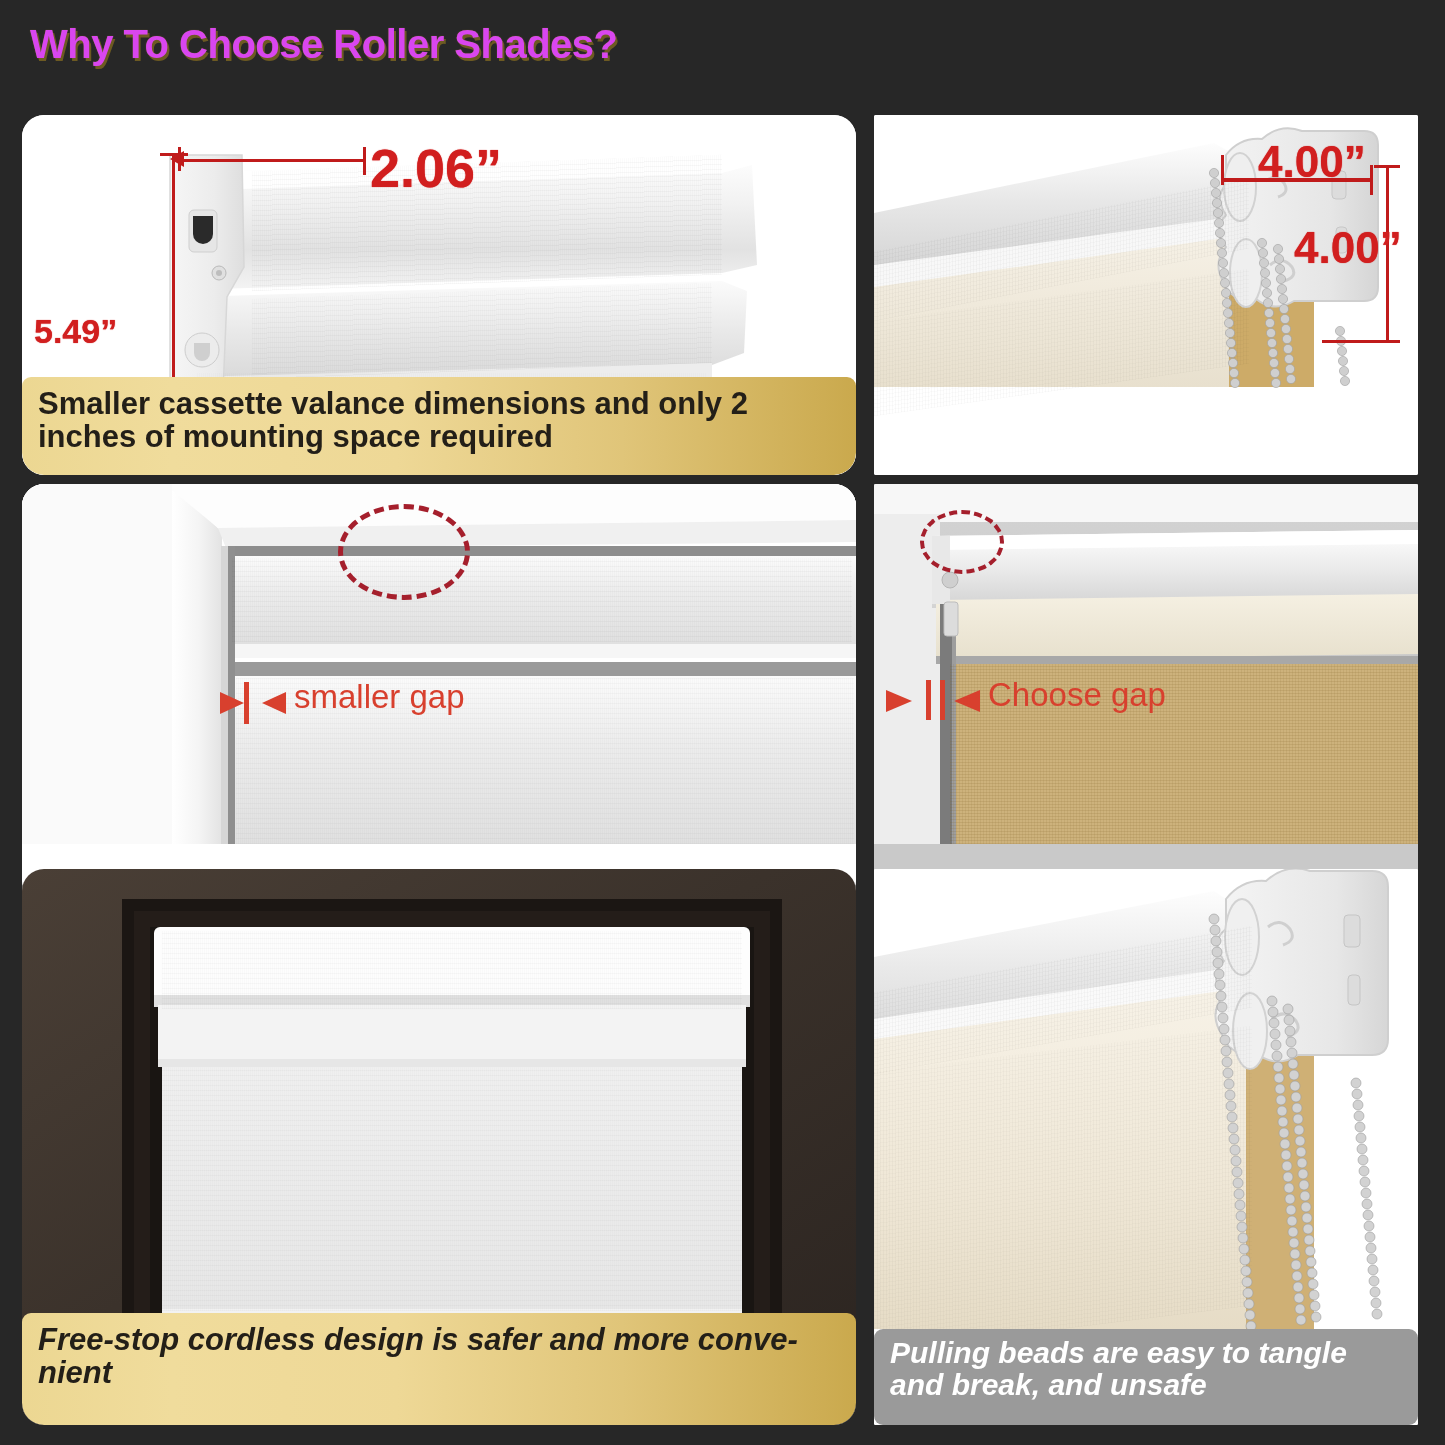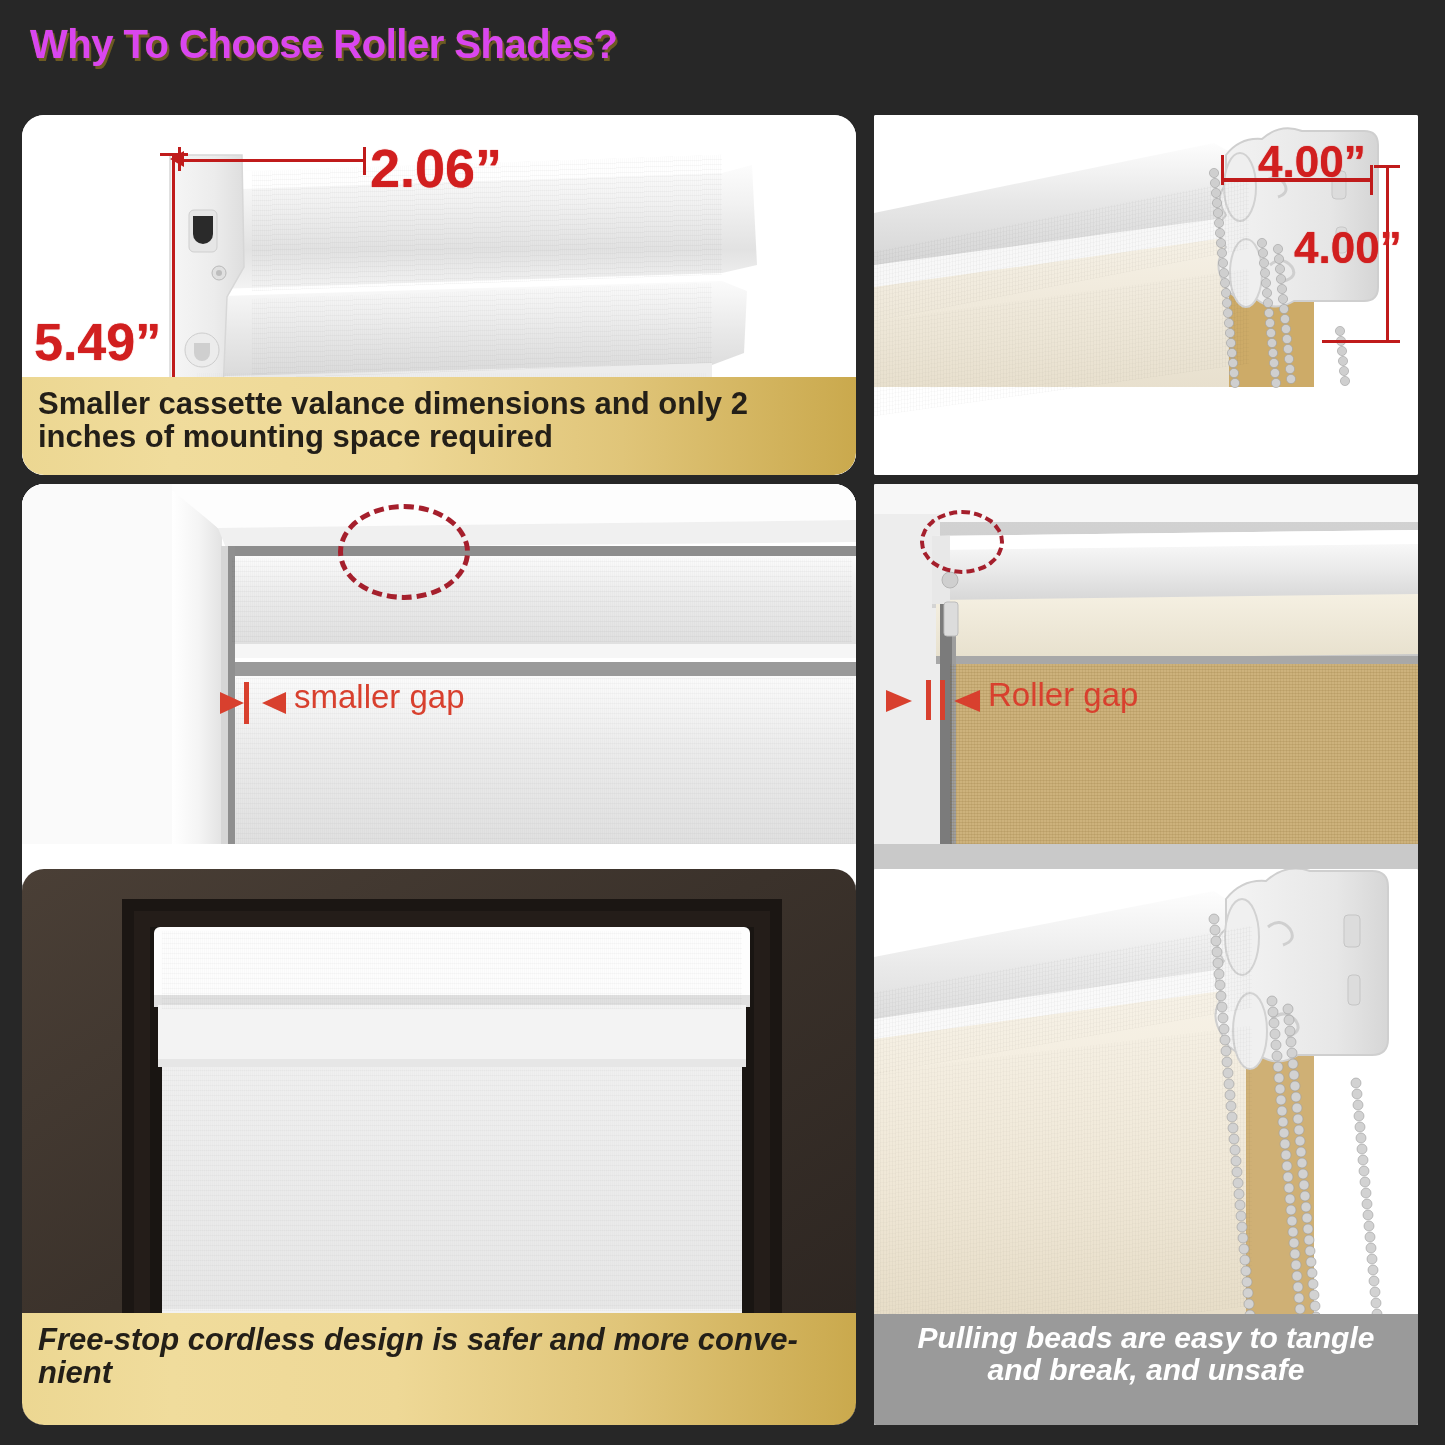--- a/index.html
+++ b/index.html
@@ -35,36 +35,37 @@
 
   .photo{position:absolute;left:0;top:0;width:100%;height:100%;overflow:hidden;}
 
   
   .caption{
     position:absolute;left:0;bottom:0;width:100%;
     box-sizing:border-box;
     padding:11px 16px 12px 16px;
     font-weight:bold;
     line-height:1.06;
+    border-radius:9px;
   }
   .caption.gold{
     background:linear-gradient(90deg,#ecd792 0%,#f0dc9c 18%,#eed896 45%,#e0c579 72%,#caa94d 100%);
     color:#231f18;
     font-size:31px;
     border-bottom-left-radius:22px;border-bottom-right-radius:22px;
     height:98px;
   }
   .caption.gray{
     background:#9a9a9a;
     color:#ffffff;
     font-size:30px;
     height:103px;
     padding-top:8px;
   }
-  .caption.gray.tall{height:111px;text-align:center;}
+  .caption.gray.tall{height:96px;}
   .caption.gold.tall{height:112px;}
 
   
   .white-bg{position:absolute;inset:0;background:#ffffff;}
 
   
   .linen{
     background-image:
       repeating-linear-gradient(90deg, rgba(0,0,0,.055) 0 1px, rgba(255,255,255,0) 1px 3px),
       repeating-linear-gradient(0deg, rgba(0,0,0,.04) 0 1px, rgba(255,255,255,0) 1px 4px);
@@ -159,21 +160,21 @@
 
           <div class="rline" style="left:156px;top:44px;width:188px;height:3px;"></div>
           <div class="rline" style="left:156px;top:32px;width:3px;height:24px;"></div>
           <div class="rline" style="left:341px;top:32px;width:3px;height:28px;"></div>
           <div class="dim-label" style="left:348px;top:22px;font-size:54px;">2.06”</div>
           <div style="position:absolute;left:148px;top:36px;width:0;height:0;border-top:8px solid transparent;border-bottom:8px solid transparent;border-right:14px solid #c01b1b;"></div>
 
           <div class="rline" style="left:150px;top:38px;width:3px;height:274px;"></div>
           <div class="rline" style="left:138px;top:38px;width:28px;height:3px;"></div>
           <div class="rline" style="left:138px;top:309px;width:28px;height:3px;"></div>
-          <div class="dim-label" style="left:12px;top:197px;font-size:52px;">5.49”</div>
+          <div class="dim-label" style="left:12px;top:197px;font-size:34px;">5.49”</div>
         </div>
         <div class="caption gold">Smaller cassette valance dimensions and only 2 inches of mounting space required</div>
       </div>
 
       <div class="panel right">
         <div class="photo">
           <div class="white-bg"></div>
           <svg width="544" height="360" viewBox="0 0 544 360" style="position:absolute;left:0;top:0;">
             <defs>
               <linearGradient id="rollerTop" x1="0" y1="0" x2="0" y2="1">
@@ -390,21 +391,21 @@
             <rect x="70" y="118" width="14" height="34" rx="3" fill="#dcdcdc" stroke="#bdbdbd"></rect>
           </svg>
           <div class="weave-tan" style="position:absolute;left:76px;top:180px;width:468px;height:180px;opacity:.7;"></div>
 
           <div class="dashed-ellipse" style="left:46px;top:26px;width:76px;height:56px;border-width:4px;"></div>
 
           <div style="position:absolute;left:12px;top:206px;width:0;height:0;border-top:11px solid transparent;border-bottom:11px solid transparent;border-left:26px solid #d8402e;"></div>
           <div class="rline" style="left:52px;top:196px;width:5px;height:40px;background:#d8402e;"></div>
           <div class="rline" style="left:66px;top:196px;width:5px;height:40px;background:#d8402e;"></div>
           <div style="position:absolute;left:80px;top:206px;width:0;height:0;border-top:11px solid transparent;border-bottom:11px solid transparent;border-right:26px solid #d8402e;"></div>
-          <div class="gap-label" style="left:114px;top:192px;">Roller gap</div>
+          <div class="gap-label" style="left:114px;top:192px;">Choose gap</div>
         </div>
       </div>
     </div>
 
     <div class="row row3">
 
       <div class="panel left">
         <div class="photo">
           <svg width="834" height="556" viewBox="0 0 834 556" style="position:absolute;left:0;top:0;">
             <defs>

